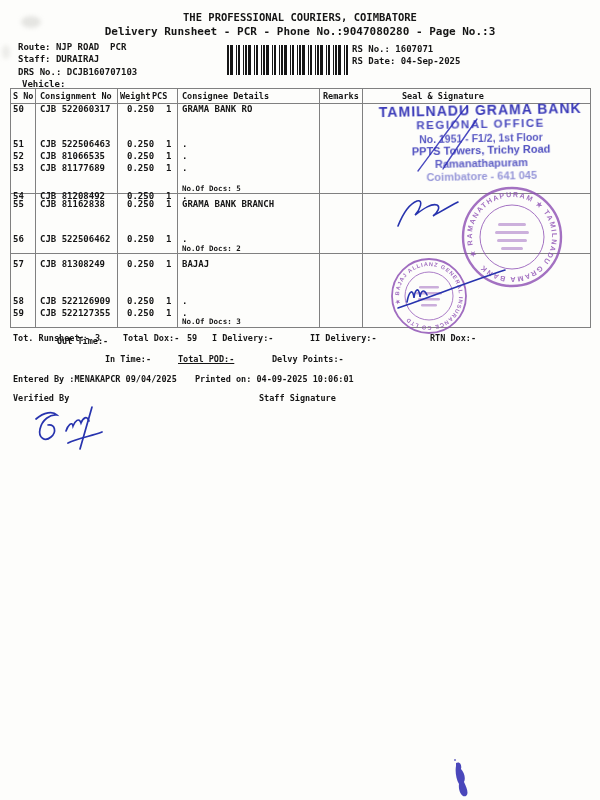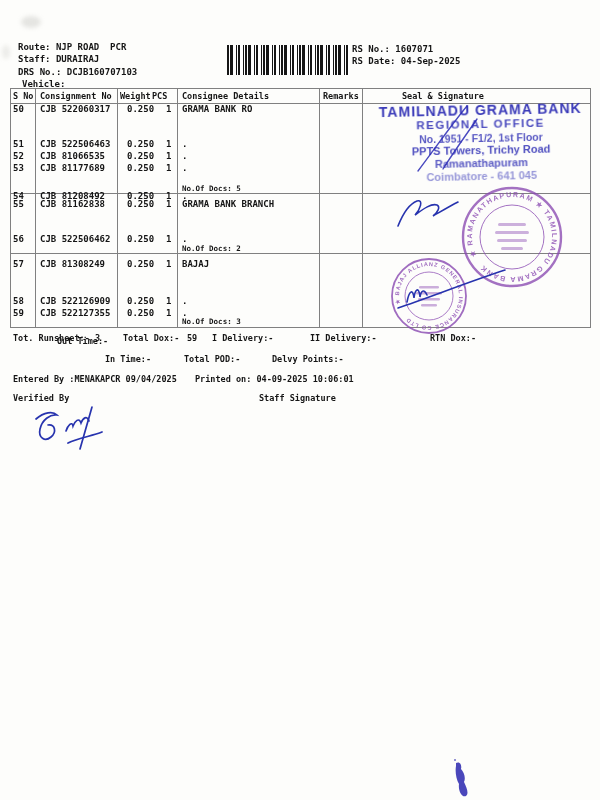--- a/index.html
+++ b/index.html
@@ -49,20 +49,22 @@
   svg{position:absolute;overflow:visible;}
 </style>
 </head>
 <body>
 
 <div class="page">
 
   <div class="smudge" style="left:21px;top:16px;width:20px;height:12px;"></div>
   <div class="smudge" style="left:2px;top:45px;width:8px;height:14px;opacity:.25;"></div>
 
+  <div class="abs mono title">THE PROFESSIONAL COURIERS, COIMBATORE</div>
+  <div class="abs mono subtitle">Delivery Runsheet - PCR - Phone No.:9047080280 - Page No.:3</div>
 
   <div class="abs mono meta" style="left:18px;top:42px;"><span>Route:</span> <span>NJP ROAD  PCR</span></div>
   <div class="abs mono meta" style="left:18px;top:54px;"><span>Staff:</span> <span>DURAIRAJ</span></div>
   <div class="abs mono meta" style="left:18px;top:67px;"><span>DRS No.:</span> <span>DCJB160707103</span></div>
   <div class="abs mono meta" style="left:22px;top:79px;"><span>Vehicle:</span></div>
 
   <div class="barcode"></div>
 
   <div class="abs mono meta" style="left:352px;top:44px;"><span>RS No.:</span> <span>1607071</span></div>
   <div class="abs mono meta" style="left:352px;top:56px;"><span>RS Date:</span> <span>04-Sep-2025</span></div>
@@ -242,21 +244,21 @@
 
   <div class="abs sum" style="left:13px;top:333px;">Tot. Runsheet:- 3</div>
   <div class="abs sum" style="left:123px;top:333px;">Total Dox:-</div>
   <div class="abs sum" style="left:187px;top:333px;">59</div>
   <div class="abs sum" style="left:212px;top:333px;">I Delivery:-</div>
   <div class="abs sum" style="left:310px;top:333px;">II Delivery:-</div>
   <div class="abs sum" style="left:430px;top:333px;">RTN Dox:-</div>
 
   <div class="abs sum" style="left:13px;top:336px;padding-left:44px;">Out Time:-</div>
   <div class="abs sum" style="left:105px;top:354px;">In Time:-</div>
-  <div class="abs sum" style="left:184px;top:354px;">Total POD:-</div>
+  <div class="abs sum" style="left:178px;top:354px;text-decoration:underline;">Total POD:-</div>
   <div class="abs sum" style="left:272px;top:354px;">Delvy Points:-</div>
 
   <div class="abs sum" style="left:13px;top:374px;text-align:center;">Entered By :MENAKAPCR 09/04/2025</div>
   <div class="abs sum" style="left:195px;top:374px;">Printed on: 04-09-2025 10:06:01</div>
 
   <div class="abs sum" style="left:13px;top:393px;">Verified By</div>
   <div class="abs sum" style="left:227px;top:393px;padding-left:32px;">Staff Signature</div>
 
 </div>
 

